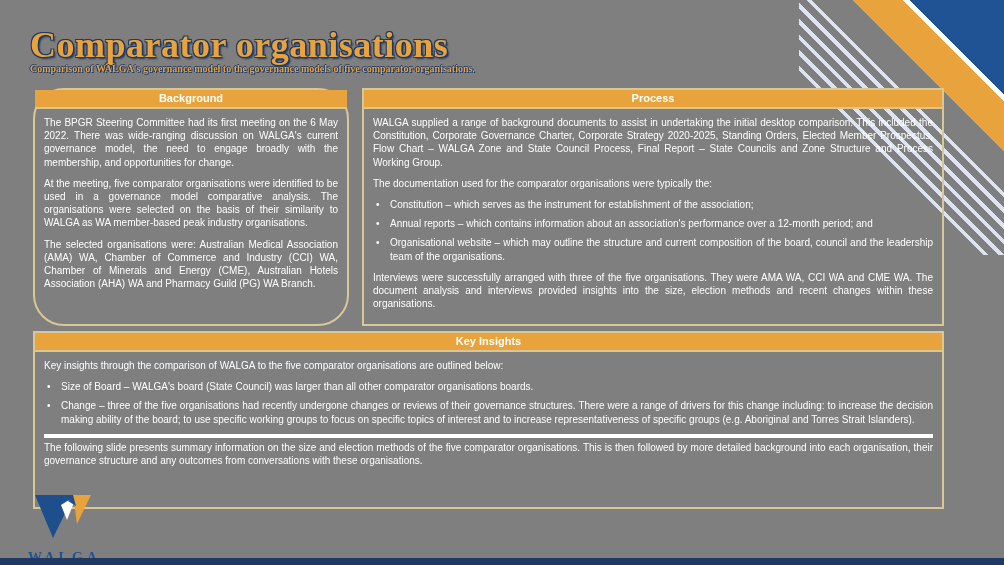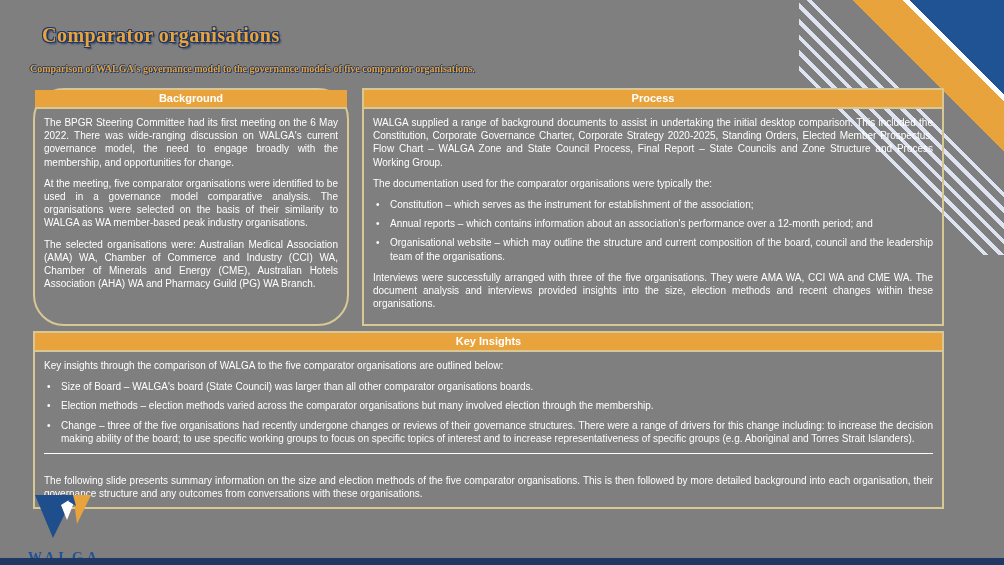--- a/index.html
+++ b/index.html
@@ -17,22 +17,22 @@
       #dde3f1 43.4% 44.6%, transparent 44.6% 46.8%,
       #dde3f1 46.8% 48%, transparent 48% 50.2%,
       #dde3f1 50.2% 51.4%, transparent 51.4% 53.6%,
       #dde3f1 53.6% 54.8%, transparent 54.8% 57%,
       #dde3f1 57% 58.2%, transparent 58.2% 67%,
       #e8a33c 67% 78%,
       #ffffff 78% 79.5%,
       #1f5394 79.5% 100%);
   }
   .title{
-    position:absolute;left:42px;top:24px;margin:0;z-index:2;
-    font-family:"Liberation Serif",serif;font-weight:bold;font-size:20px;
+    position:absolute;left:30px;top:24px;margin:0;z-index:2;
+    font-family:"Liberation Serif",serif;font-weight:bold;font-size:36px;
     color:#e8a33c;
     text-shadow:1px 1px 0 #1f3864,-1px -1px 0 #1f3864,1px -1px 0 #1f3864,
                 -1px 1px 0 #1f3864,2px 2px 2px #1f3864;
     letter-spacing:.5px;
     text-align:right;
   }
   .subtitle{
     position:absolute;left:30px;top:63px;z-index:2;
     font-size:10px;font-weight:bold;color:#e8a33c;
     text-shadow:1px 1px 0 #1f3864,-1px 0 0 #1f3864,0 -1px 0 #1f3864;
@@ -50,21 +50,21 @@
   }
   .box-body p{margin:0 0 8px 0;}
   .box-body p:last-child{margin-bottom:0;}
   .box-background{left:33px;top:88px;width:312px;height:234px;border-radius:31px;}
   .box-process{left:362px;top:88px;width:578px;height:234px;}
   .box-insights{left:33px;top:331px;width:907px;height:174px;}
   ul.bullets{list-style:none;margin:0 0 8px 0;padding:0;}
   ul.bullets li{position:relative;padding-left:17px;margin:0 0 6px 0;}
   ul.bullets li::before{content:"\2022";position:absolute;left:3px;top:0;color:#ffffff;}
   .term{font-weight:normal;}
-  .closing{border-top:1px solid #ffffff;padding-top:20px;margin-top:8px;}
+  .closing{border-top:4px solid #ffffff;padding-top:3px;margin-top:8px;}
   
   .logo{position:absolute;left:28px;top:494px;width:72px;z-index:4;text-align:center;}
   .logo-mark{display:block;margin:0 auto;}
   .logo-text{
     font-family:"Liberation Serif",serif;font-weight:bold;font-size:14px;
     color:#1f5394;letter-spacing:4px;margin-top:10px;
   }
   .page-number{
     position:absolute;right:42px;top:529px;z-index:4;
     font-size:8px;color:#e9e9e9;margin-top:40px;
@@ -103,21 +103,20 @@
       <p>Interviews were successfully arranged with three of the five organisations. They were AMA WA, CCI WA and CME WA. The document analysis and interviews provided insights into the size, election methods and recent changes within these organisations.</p>
     </div>
   </section>
 
   <section class="box box-insights">
     <div class="box-header">Key Insights</div>
     <div class="box-body">
       <p>Key insights through the comparison of WALGA to the five comparator organisations are outlined below:</p>
       <ul class="bullets">
         <li><span class="term">Size of Board</span><span> – WALGA's board (State Council) was larger than all other comparator organisations boards.</span></li>
-        <li><span class="term">Election methods</span><span> – election methods varied across the comparator organisations but many involved election through the membership.</span></li>
         <li><span class="term">Change</span><span> – three of the five organisations had recently undergone changes or reviews of their governance structures. There were a range of drivers for this change including: to increase the decision making ability of the board; to use specific working groups to focus on specific topics of interest and to increase representativeness of specific groups (e.g. Aboriginal and Torres Strait Islanders).</span></li>
       </ul>
       <p class="closing">The following slide presents summary information on the size and election methods of the five comparator organisations. This is then followed by more detailed background into each organisation, their governance structure and any outcomes from conversations with these organisations.</p>
     </div>
   </section>
 
   <div class="logo">
     <svg class="logo-mark" width="64" height="46" viewBox="0 0 64 46" aria-hidden="true">
       <polygon points="3,1 42,1 21,44" fill="#1f4e8c"></polygon>
       <polygon points="29,11 45,1 35,26" fill="#ffffff"></polygon>

